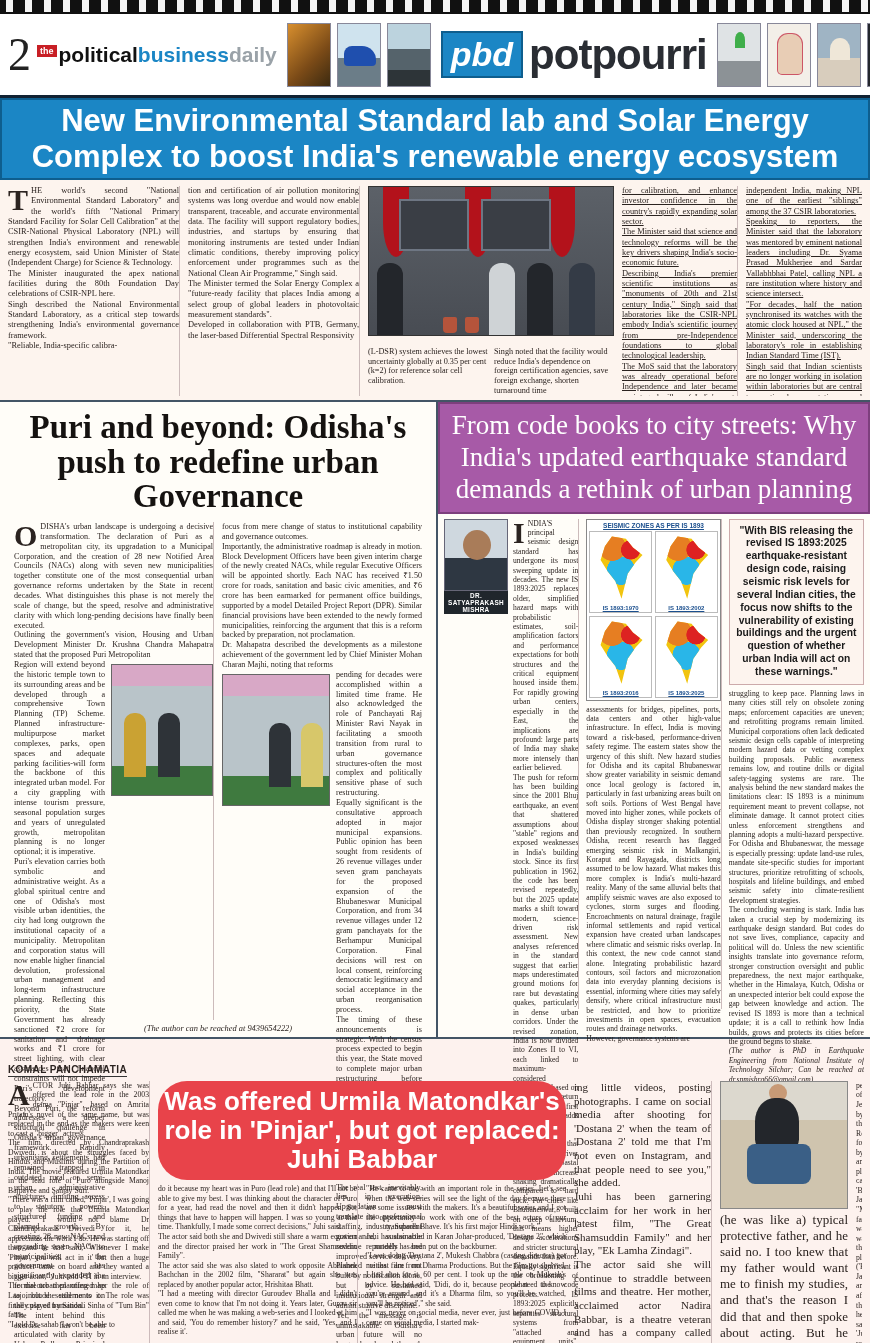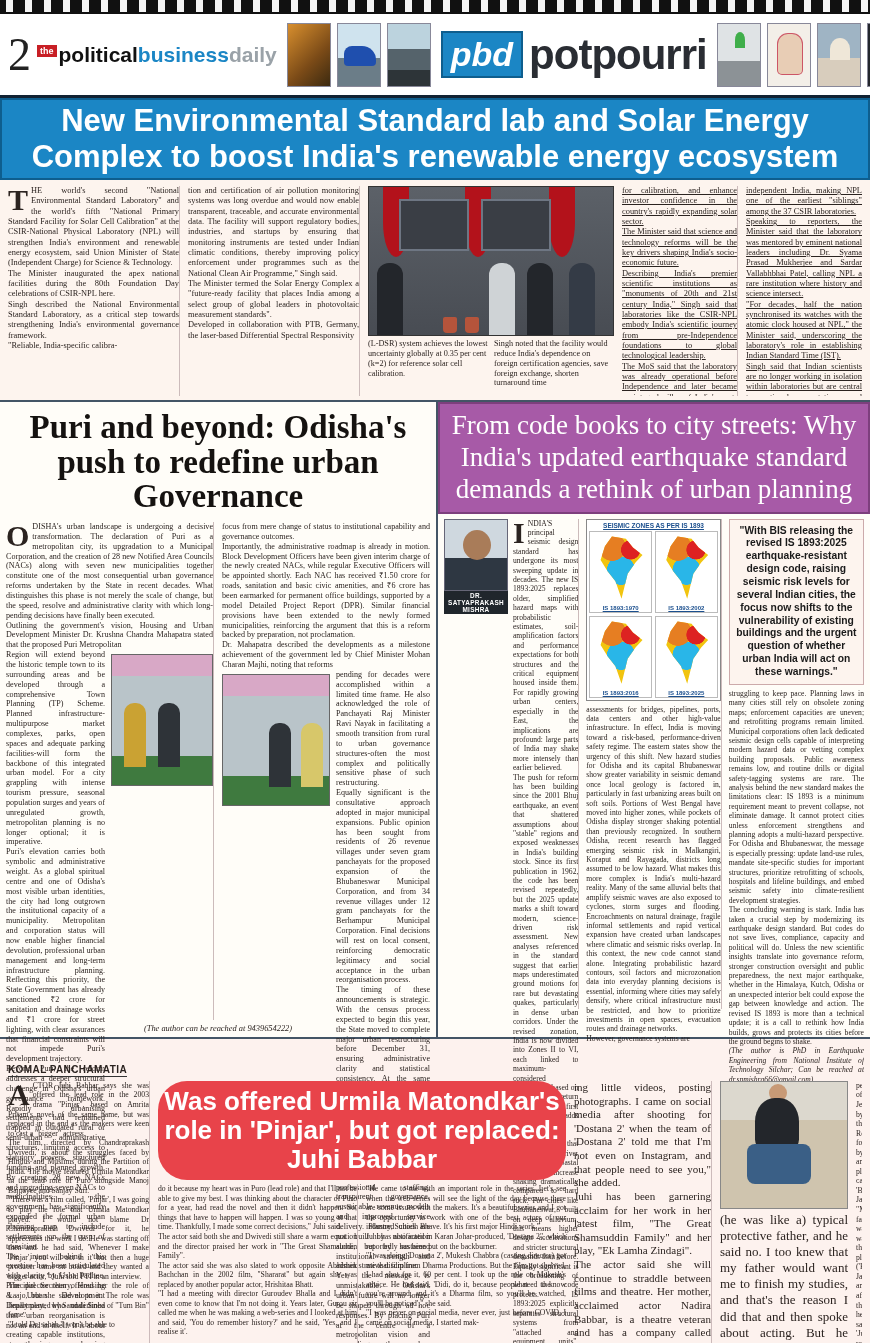--- a/index.html
+++ b/index.html
@@ -41,36 +41,36 @@
     font:bold 31px "Liberation Sans",sans-serif; text-align:center; line-height:1.16; padding:0 14px; border:2px solid #0e5e8e; }
   
   .coltext { white-space:pre-line; text-align:justify; overflow:hidden; }
   .rule-r { border-right:1px solid #cbb; }
   .dropcap::first-letter { float:left; font-size:30px; line-height:0.82; padding:2px 3px 0 0; font-weight:bold; color:#2b2320; }
   
   .lead-body { display:flex; gap:8px; padding:6px 8px 4px 8px; height:220px; background:#fdf4ee; }
   .lead-body .coltext { font-size:8.4px; line-height:1.23; }
   .lc1,.lc2 { width:172px; flex:0 0 auto; }
   .lc4,.lc5 { width:130px; flex:1 1 auto;text-decoration:underline; }
-  .lead-center { width:246px; flex:0 0 auto; display:flex; flex-direction:column; }
+  .lead-center { width:246px; flex:0 0 auto; display:flex; flex-direction:column;gap:8px; }
   .lead-photo { height:150px; background:linear-gradient(180deg,#5c6168,#484c53); position:relative; overflow:hidden; border:1px solid #333; }
   .lead-photo .plaque { position:absolute; top:12px; width:70px; height:52px; background:#3a3e45; border:2px solid #6e7683; }
   .lead-photo .pl1 { left:30px; } .lead-photo .pl2 { left:112px; }
   .lead-photo .curtain { position:absolute; top:0; width:26px; height:70px; background:#b3121b; border-radius:0 0 60% 60%; }
   .lead-photo .cu1 { left:14px; } .lead-photo .cu2 { left:96px; } .lead-photo .cu3 { left:180px; }
   .lead-photo .person { position:absolute; bottom:0; width:26px; height:72px; background:#23262b; border-radius:12px 12px 0 0; }
   .lead-photo .p1{left:8px;} .lead-photo .p2{left:120px;background:#cfd3d6;} .lead-photo .p3{left:158px;} .lead-photo .p4{left:200px;background:#343b46;}
   .lead-photo .pot { position:absolute; bottom:2px; width:14px; height:16px; background:#b5543b; border-radius:2px 2px 4px 4px; }
   .lead-photo .po1{left:74px;} .lead-photo .po2{left:96px;}
   .lead-captions { display:flex; gap:6px; margin-top:3px; }
   .lead-captions .coltext { font-size:8.2px; line-height:1.2; width:50%; text-align:left; }
   
   .mid { display:flex; border-top:2px solid #456; }
   
-  .puri { width:438px; flex:0 0 auto; border-right:2px solid #456; padding:4px 6px; background:#fffdf8; }
+  .puri { width:438px; flex:0 0 auto; border-right:2px solid #456; padding:4px 14px; background:#fffdf8; }
   .puri h1 { font:bold 33px "Liberation Serif",serif; color:#151210; text-align:center; line-height:1.05; margin:4px 0 8px 0; }
   .puri-body { display:flex; gap:8px; height:498px; }
   .pcol { width:50%; font-size:8.1px; line-height:1.22; }
   .author-box { float:left; width:72px; margin:2px 6px 2px 0; text-align:center; }
   .puri-author-photo { width:72px; height:78px; background:linear-gradient(180deg,#e9e4da 20%,#b9b2a6 20% 100%); border:1px solid #777; position:relative; }
   .puri-author-photo::after { content:""; position:absolute; left:22px; top:12px; width:28px; height:30px; background:#8a6f5c; border-radius:50% 50% 40% 40%; box-shadow:0 30px 0 6px #ded7cb; }
   .author-name { font:bold 8px "Liberation Sans",sans-serif; background:#111; color:#fff; padding:1px 0; letter-spacing:0.3px; }
   .puri-photo { height:132px; background:linear-gradient(180deg,#d8a8c6 16%,#b9c4c9 16% 78%,#3f7a3f 78%); border:1px solid #666; position:relative; overflow:hidden; }
   .ph-right { float:right; width:102px; margin:4px 0 3px 6px; }
   .ph-left { float:left; width:108px; margin:4px 6px 3px 0; }

